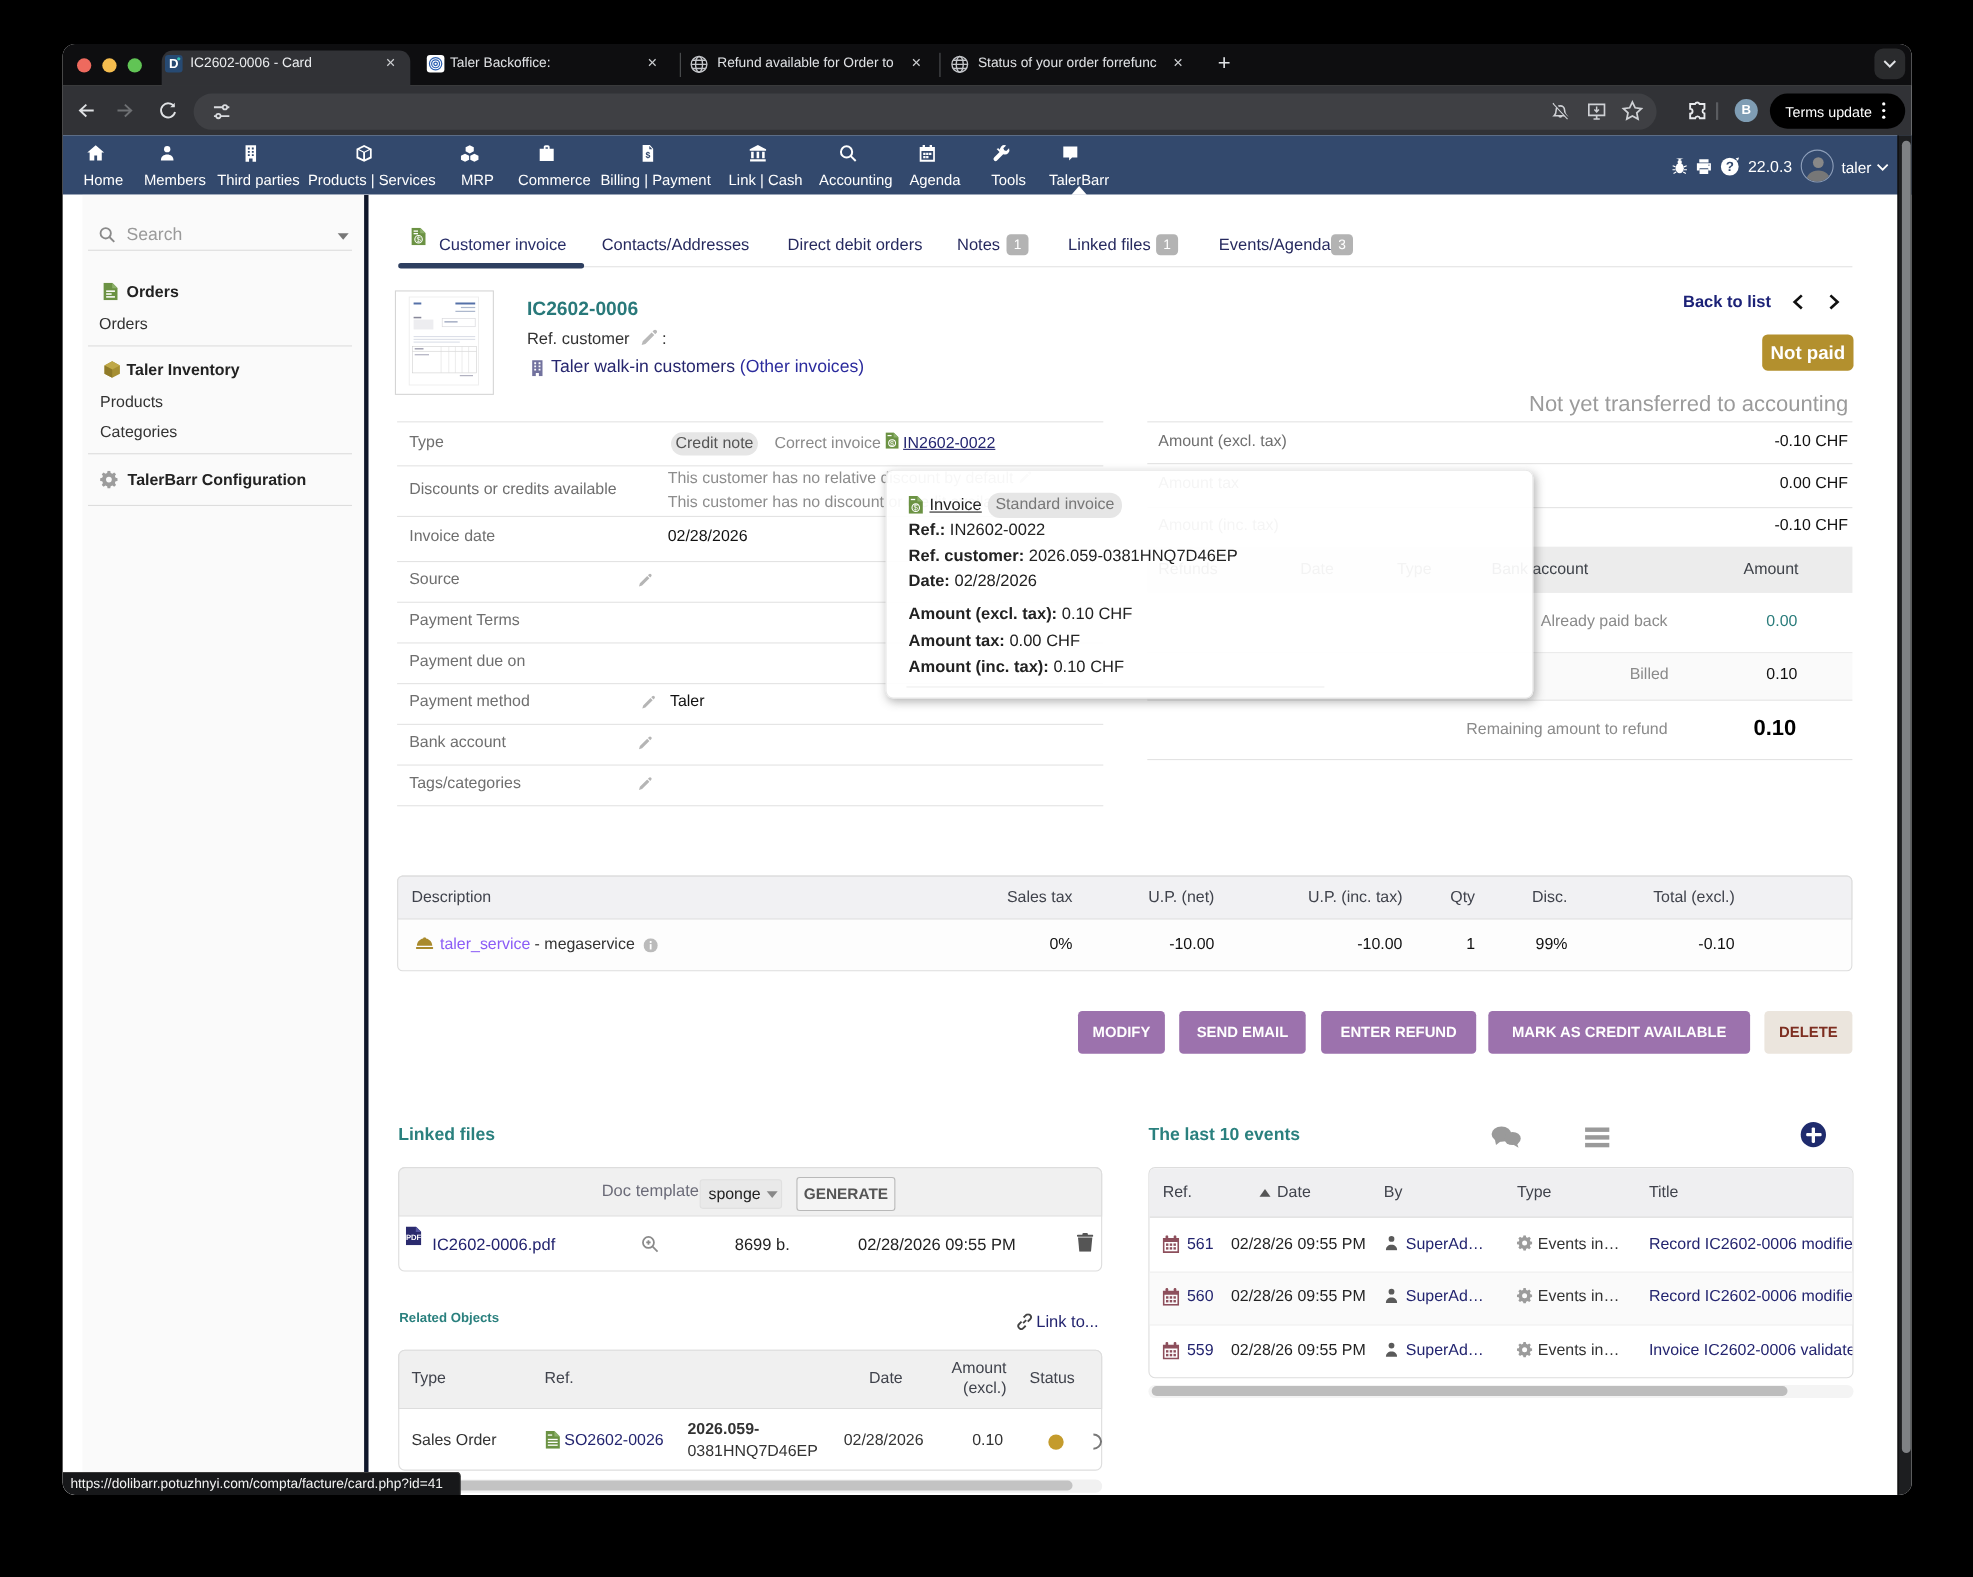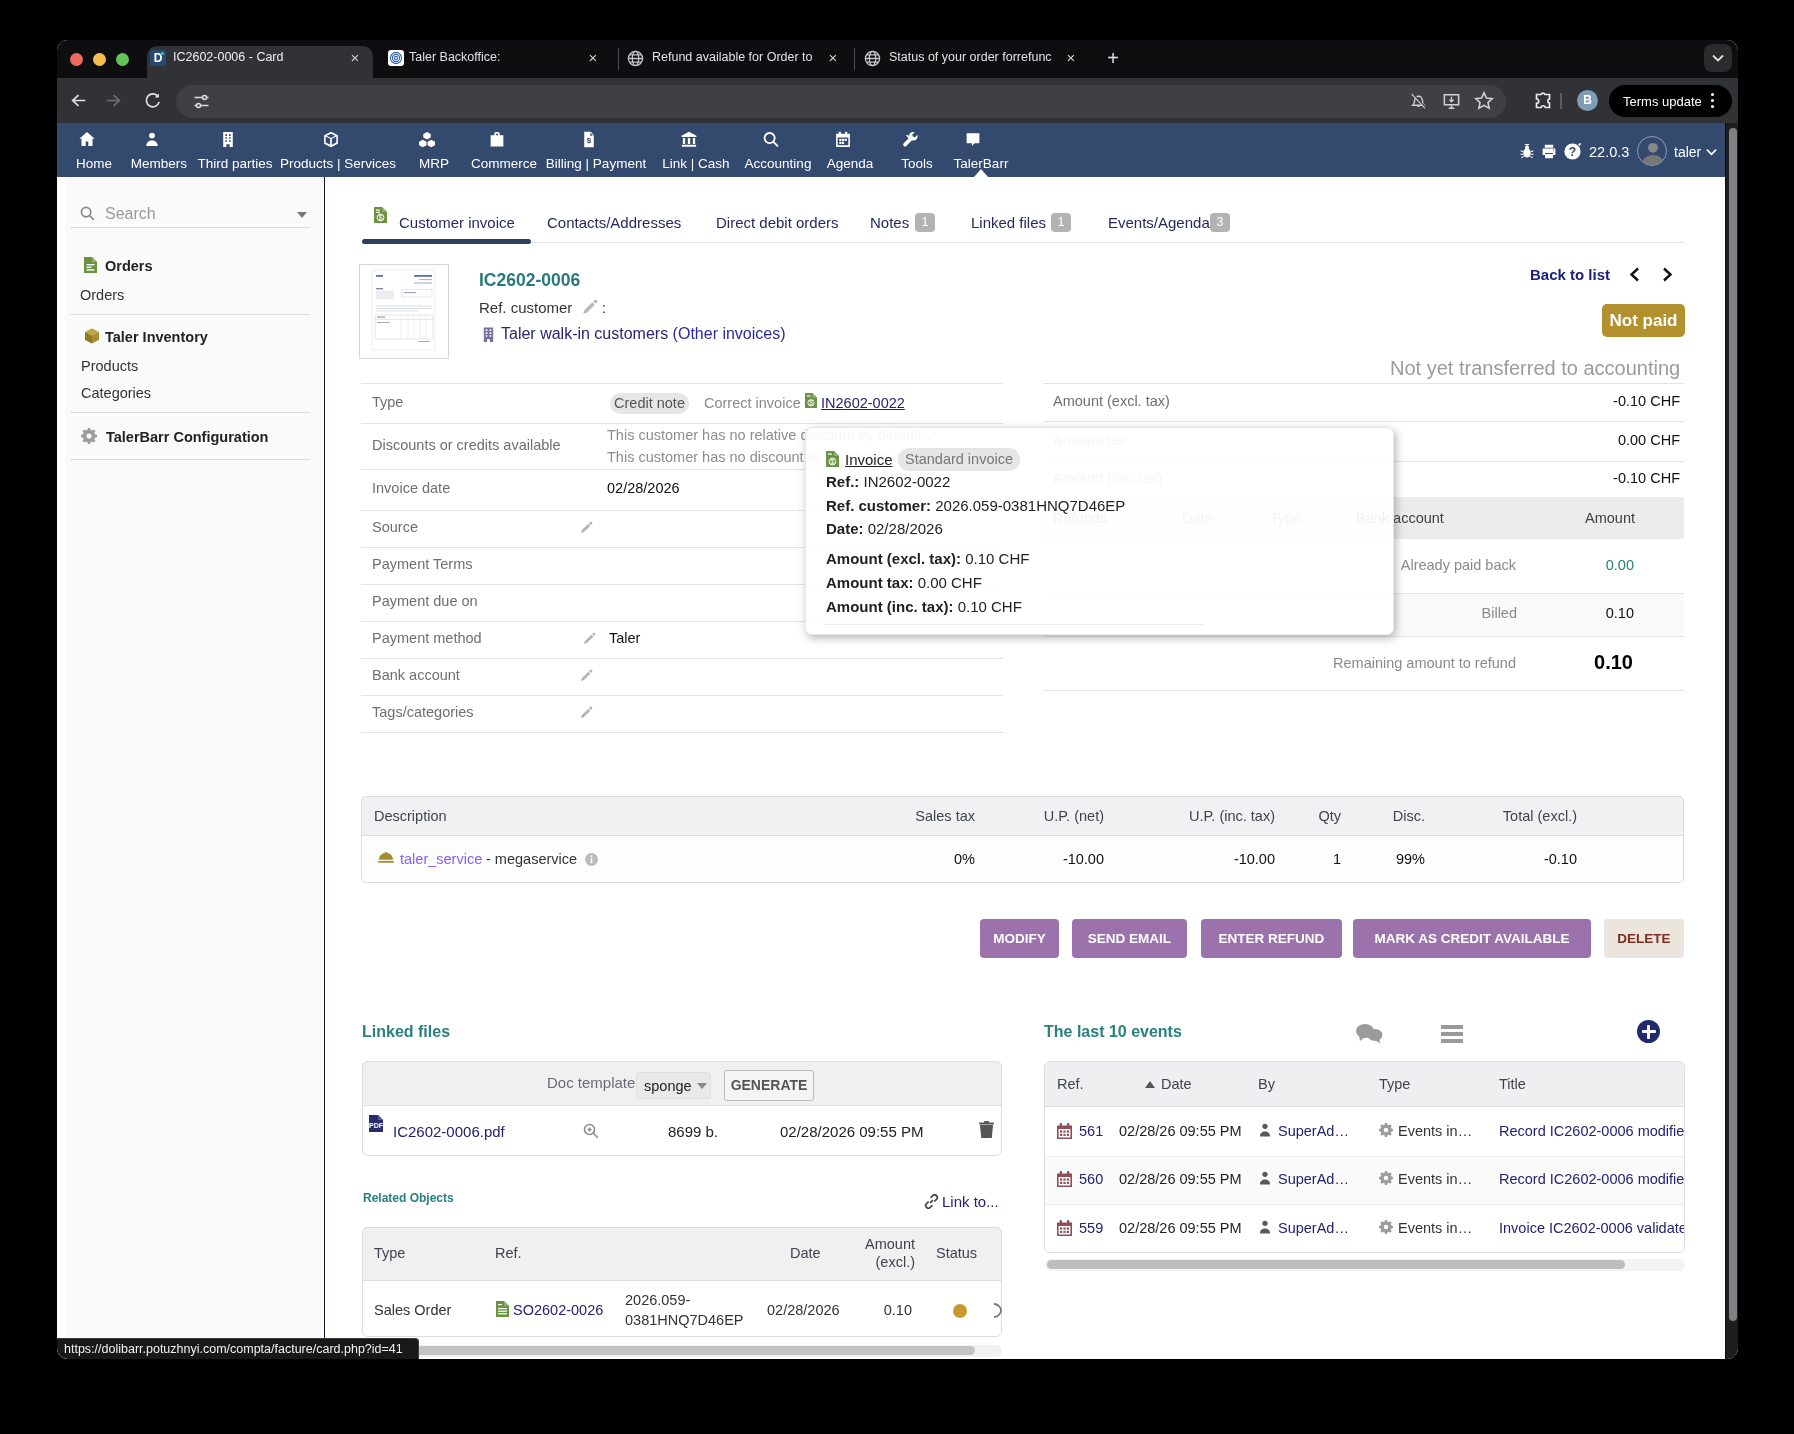--- a/index.html
+++ b/index.html
@@ -21,21 +21,21 @@
 .urlpill { position:absolute; left:119px; top:7px; width:1330px; height:33px; background:#3f4044; border-radius:17px; }
 .urltext { position:absolute; left:37px; top:7px; font-size:14.5px; color:#e8eaed; white-space:nowrap; }
 .finishpill { position:absolute; left:1552px; top:7px; width:123px; height:32px; background:#000; border-radius:16px; color:#fff; font-size:13px; }
 
 .navbar { position:absolute; left:0; top:83px; width:100%; height:54px; background:#33496d; }
 .nav-label { position:absolute; top:33px; width:100%; text-align:center; font-size:13.5px; color:#fff; white-space:nowrap; }
 .nav-ico { position:absolute; top:8px; left:50%; transform:translateX(-50%); width:17px; height:17px; }
 .navcaret { position:absolute; top:46px; width:0; height:0; border-left:7px solid transparent; border-right:7px solid transparent; border-bottom:8px solid #fff; }
 
 .page { position:absolute; left:0; top:137px; width:1668px; height:1182px; background:#fff; overflow:hidden; }
-.sidebar { position:absolute; left:8px; top:0; width:260px; height:1182px; background:#fafafa; border-right:1px solid #0f172a; }
+.sidebar { position:absolute; left:18px; top:0; width:260px; height:1182px; background:#fafafa; border-right:4px solid #0f172a; }
 .sline { position:absolute; left:5px; width:240px; height:1px; background:#ddd; }
 .stext { position:absolute; font-size:14.5px; color:#333; white-space:nowrap; }
 .sbold { font-weight:bold; color:#222; }
 
 .vscroll { position:absolute; left:1668px; top:83px; width:13px; height:1236px; background:#1d1e20; border-left:1px solid #0a0a0a;}
 .vthumb { position:absolute; left:3px; top:5px; width:8px; height:1193px; background:#7f8184; border-radius:4px; }
 
 .t { position:absolute; white-space:nowrap; }
 .gray { color:#6f6f6f; }
 .b { font-weight:bold; }
@@ -476,21 +476,21 @@
     <div class="t fs14" style="left:317px; top:1125px; color:#333;">Sales Order</div>
     <svg class="abs" style="left:439px; top:1124px; width:13px; height:16px;" viewBox="0 0 13 16">
         <path d="M0 0h8l5 5v11H0z" fill="#6b9243"></path>
         <path d="M8 0v5h5z" fill="#8cb06a"></path>
         <rect x="2" y="3" width="4" height="1.2" fill="#fff"></rect>
         <rect x="2" y="7" width="9" height="1.2" fill="#fff"></rect>
         <rect x="2" y="9.6" width="9" height="1.2" fill="#fff"></rect>
         <rect x="2" y="12.2" width="9" height="1.2" fill="#fff"></rect>
       </svg>
     <div class="t fs14" style="left:456px; top:1125px; color:#23246f;">SO2602-0026</div>
-    <div class="t fs14" style="left:568px; top:1115px; color:#333;">2026.059-</div>
+    <div class="t fs14" style="left:568px; top:1115px; color:#333;font-weight:bold;">2026.059-</div>
     <div class="t fs14" style="left:568px; top:1135px; color:#333;">0381HNQ7D46EP</div>
     <div class="t fs14" style="left:710px; top:1125px; color:#333;">02/28/2026</div>
     <div class="t fs14" style="left:755px; top:1125px; width:100px; text-align:right; color:#333;">0.10</div>
     <div class="abs" style="left:896px; top:1127px; width:14px; height:14px; border-radius:50%; background:#c49b2c;"></div>
     <svg class="abs" style="left:936px; top:1124px; width:9px; height:19px;" viewBox="0 0 9 19" fill="none" stroke="#777" stroke-width="1.8">
         <path d="M1 3a7 7 0 0 1 7 6.5A7 7 0 0 1 1 16"></path>
       </svg>
     <div class="abs" style="left:305px; top:1168px; width:640px; height:12px; background:#f1f1f1; border-radius:6px;"></div>
     <div class="abs" style="left:307px; top:1169px; width:611px; height:9px; background:#c3c3c3; border-radius:5px;"></div>
 

